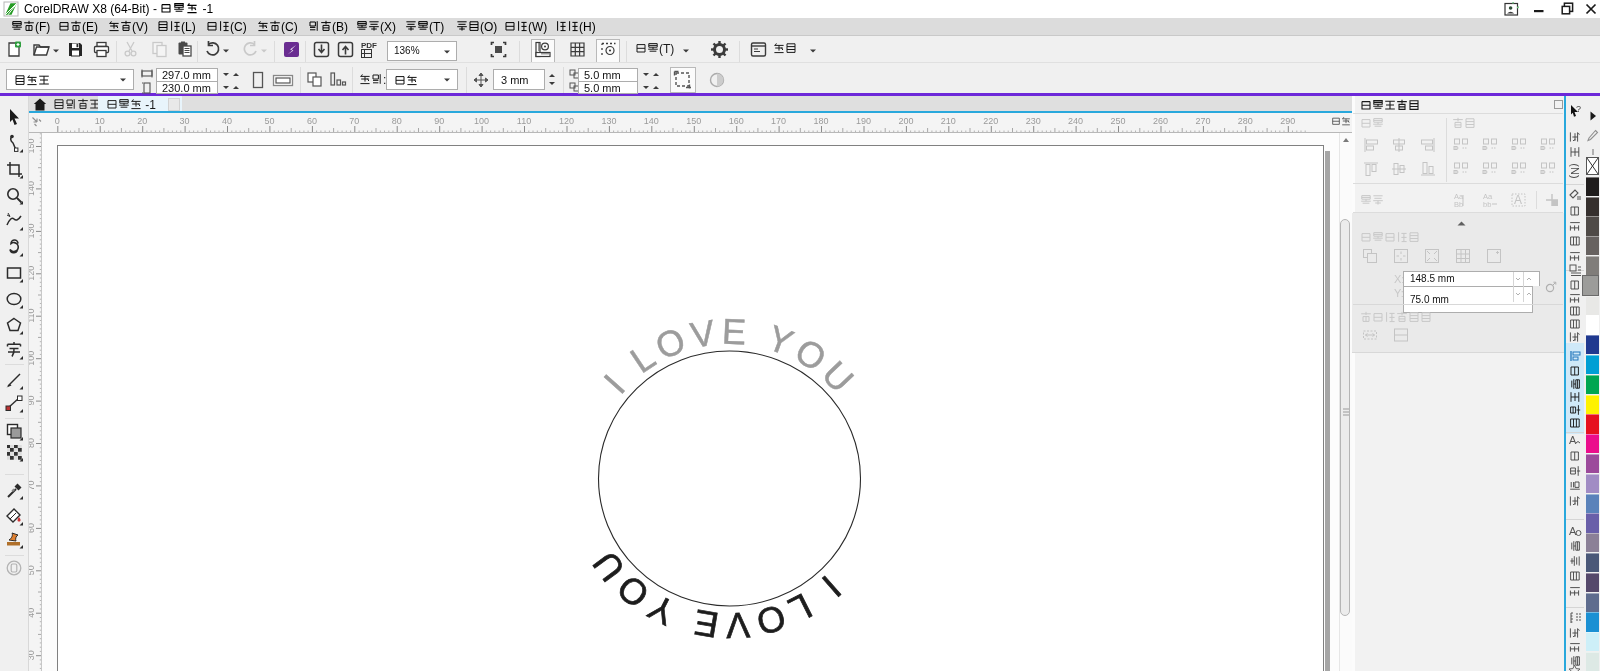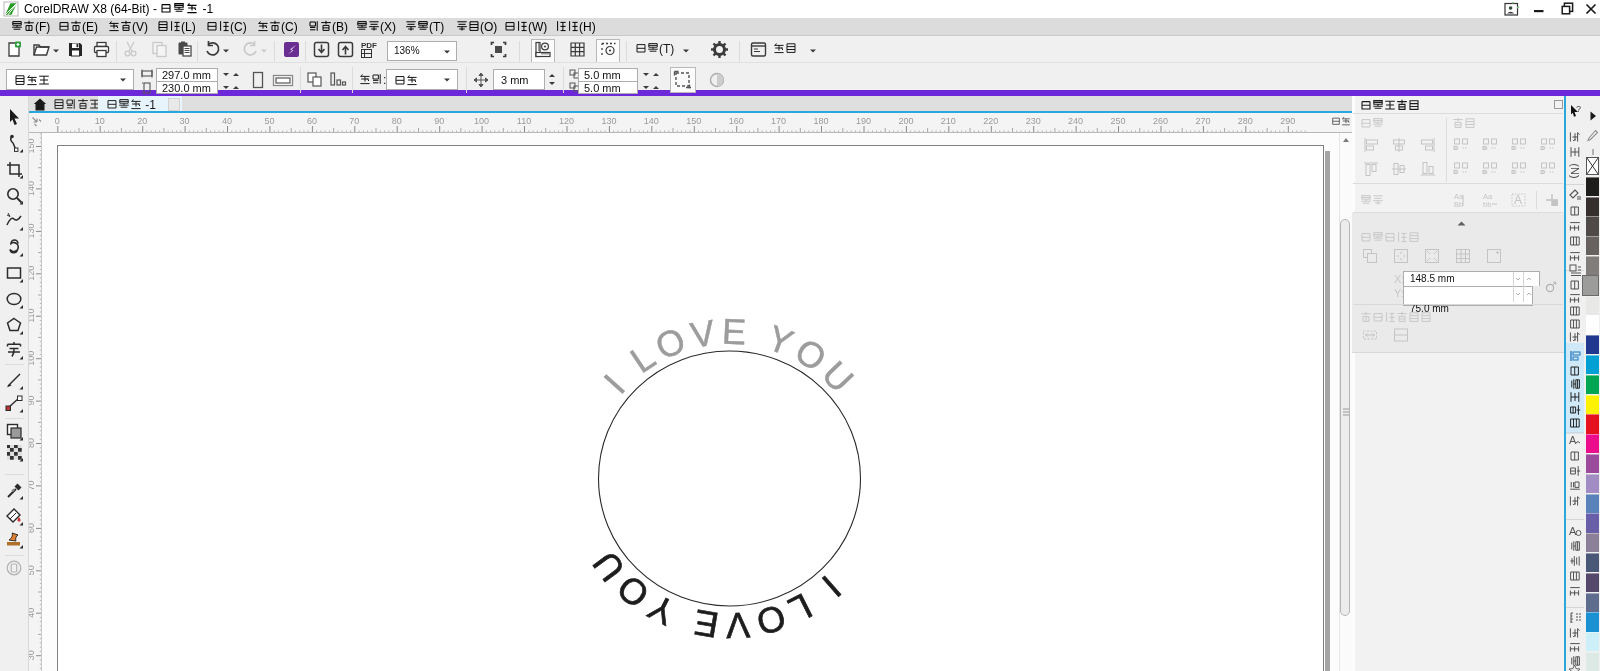--- a/index.html
+++ b/index.html
@@ -230,21 +230,21 @@
     </svg>
 <span class="abs" style="left:773px;top:6px"><svg width="12" height="12" viewBox="0 0 12 12" style="vertical-align:-1px;margin-right:0px">
         <path d="M1.4 3.4H10.6M3.4 1.4L2.2 3.4M6 3.4V8.6M2.2 6H9.8M1.4 10.6H10.6M8.4 5.6L9.8 8" fill="none" stroke="#1a1a1a" stroke-width="1.00"></path>
       </svg><svg width="12" height="12" viewBox="0 0 12 12" style="vertical-align:-1px;margin-right:0px">
         <path d="M2 1.8H10V10.4H2ZM2 4.6H10M2 7.5H10" fill="none" stroke="#1a1a1a" stroke-width="1.00"></path>
       </svg></span>
 <svg class="abs" style="left:809px;top:12px" width="8" height="6" viewBox="0 0 8 6">
       <path d="M1 1.5 L4 4.5 L7 1.5Z" fill="#3b3b3b"></path>
     </svg>
 </div>
-<div class="abs" style="left:0;top:62px;width:1600px;height:34px;background:#f0f0f0;border-top:1px solid #e0e0e0;border-bottom:6px solid #6d28d9">
+<div class="abs" style="left:0;top:62px;width:1600px;height:34px;background:#f0f0f0;border-top:1px solid #e0e0e0;border-bottom:3px solid #6d28d9">
 <div class="inp" style="left:6px;top:6px;width:128px;height:21px;padding:4px 0 0 7px"><svg width="12" height="12" viewBox="0 0 12 12" style="vertical-align:-1px;margin-right:0px">
         <path d="M2 1.8H10V10.4H2ZM2 4.6H10M2 7.5H10" fill="none" stroke="#111" stroke-width="1.00"></path>
       </svg><svg width="12" height="12" viewBox="0 0 12 12" style="vertical-align:-1px;margin-right:0px">
         <path d="M1.4 3.4H10.6M3.4 1.4L2.2 3.4M6 3.4V8.6M2.2 6H9.8M1.4 10.6H10.6M8.4 5.6L9.8 8" fill="none" stroke="#111" stroke-width="1.00"></path>
       </svg><svg width="12" height="12" viewBox="0 0 12 12" style="vertical-align:-1px;margin-right:0px">
         <path d="M1.2 2.2H10.8M2 6H10M1.2 10H10.8M6 2.2V10" fill="none" stroke="#111" stroke-width="1.00"></path>
       </svg><svg class="abs" style="right:6px;top:7px" width="8" height="6" viewBox="0 0 8 6">
         <path d="M1 1.5 L4 4.5 L7 1.5Z" fill="#3b3b3b"></path>
       </svg></div>
 <svg class="abs" style="left:141px;top:6px" width="12" height="9" viewBox="0 0 12 9">
@@ -1126,21 +1126,21 @@
     <rect x="2.5" y="2.5" width="13" height="13" fill="none" stroke="#c4c4c4"></rect>
     <path d="M2.5 7h13M2.5 11.5h13M7 2.5v13M11.5 2.5v13" stroke="#c4c4c4"></path>
   </svg>
 <svg class="abs" style="left:1485px;top:247px" width="18" height="18" viewBox="0 0 18 18">
     <rect x="2.5" y="2.5" width="13" height="13" fill="none" stroke="#c4c4c4"></rect>
     <path d="M11 5.5h3M12.5 4v3" stroke="#c4c4c4"></path>
   </svg>
 <span class="abs" style="left:1394px;top:273px;color:#c8c8c8;font-size:11px">X:</span>
 <span class="abs" style="left:1394px;top:287px;color:#c8c8c8;font-size:11px">Y:</span>
 <div class="inp" style="left:1403px;top:271px;width:137px;height:15px;border-bottom:none;padding:1px 0 0 6px">148.5 mm</div>
-<div class="inp" style="left:1403px;top:286px;width:130px;height:20px;padding:16px 0 0 6px">75.0 mm</div>
+<div class="inp" style="left:1403px;top:286px;width:130px;height:27px;padding:7px 0 0 6px">75.0 mm</div>
 <div class="abs" style="left:1513px;top:272px;width:1px;height:15px;background:#d5d5d5"></div>
 <div class="abs" style="left:1523px;top:272px;width:1px;height:15px;background:#d5d5d5"></div>
 <svg class="abs" style="left:1515px;top:277px" width="6" height="4" viewBox="0 0 6 4">
     <path d="M1 1l2 2 2-2" fill="none" stroke="#a8a8a8" stroke-width="0.9"></path>
   </svg>
 <svg class="abs" style="left:1526px;top:277px" width="6" height="4" viewBox="0 0 6 4">
     <path d="M1 3l2-2 2 2" fill="none" stroke="#a8a8a8" stroke-width="0.9"></path>
   </svg>
 <div class="abs" style="left:1513px;top:287px;width:1px;height:15px;background:#d5d5d5"></div>
 <div class="abs" style="left:1523px;top:287px;width:1px;height:15px;background:#d5d5d5"></div>

